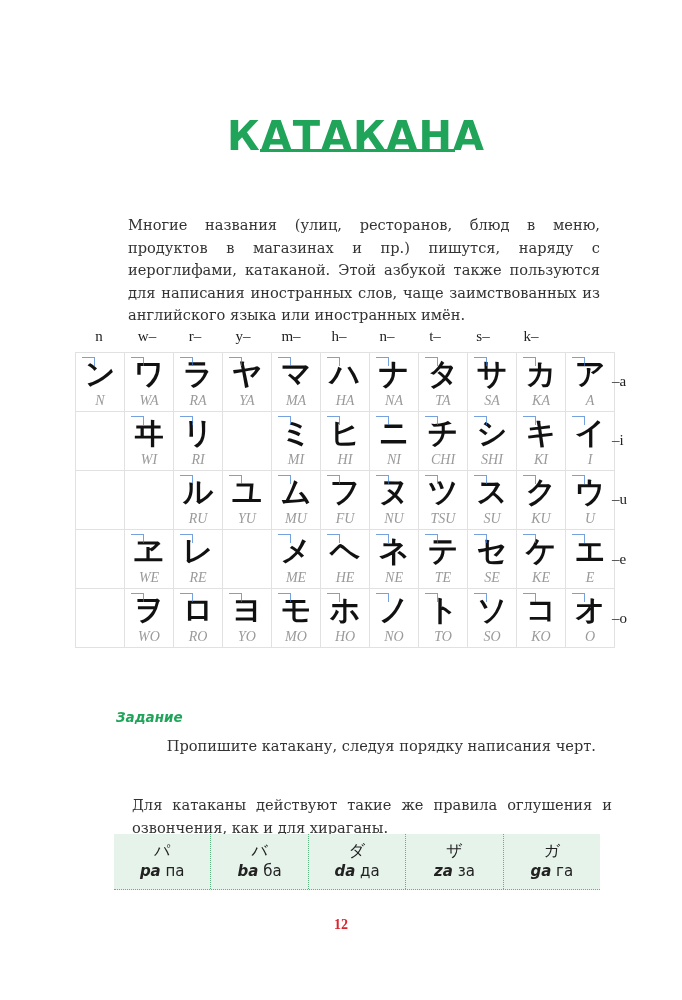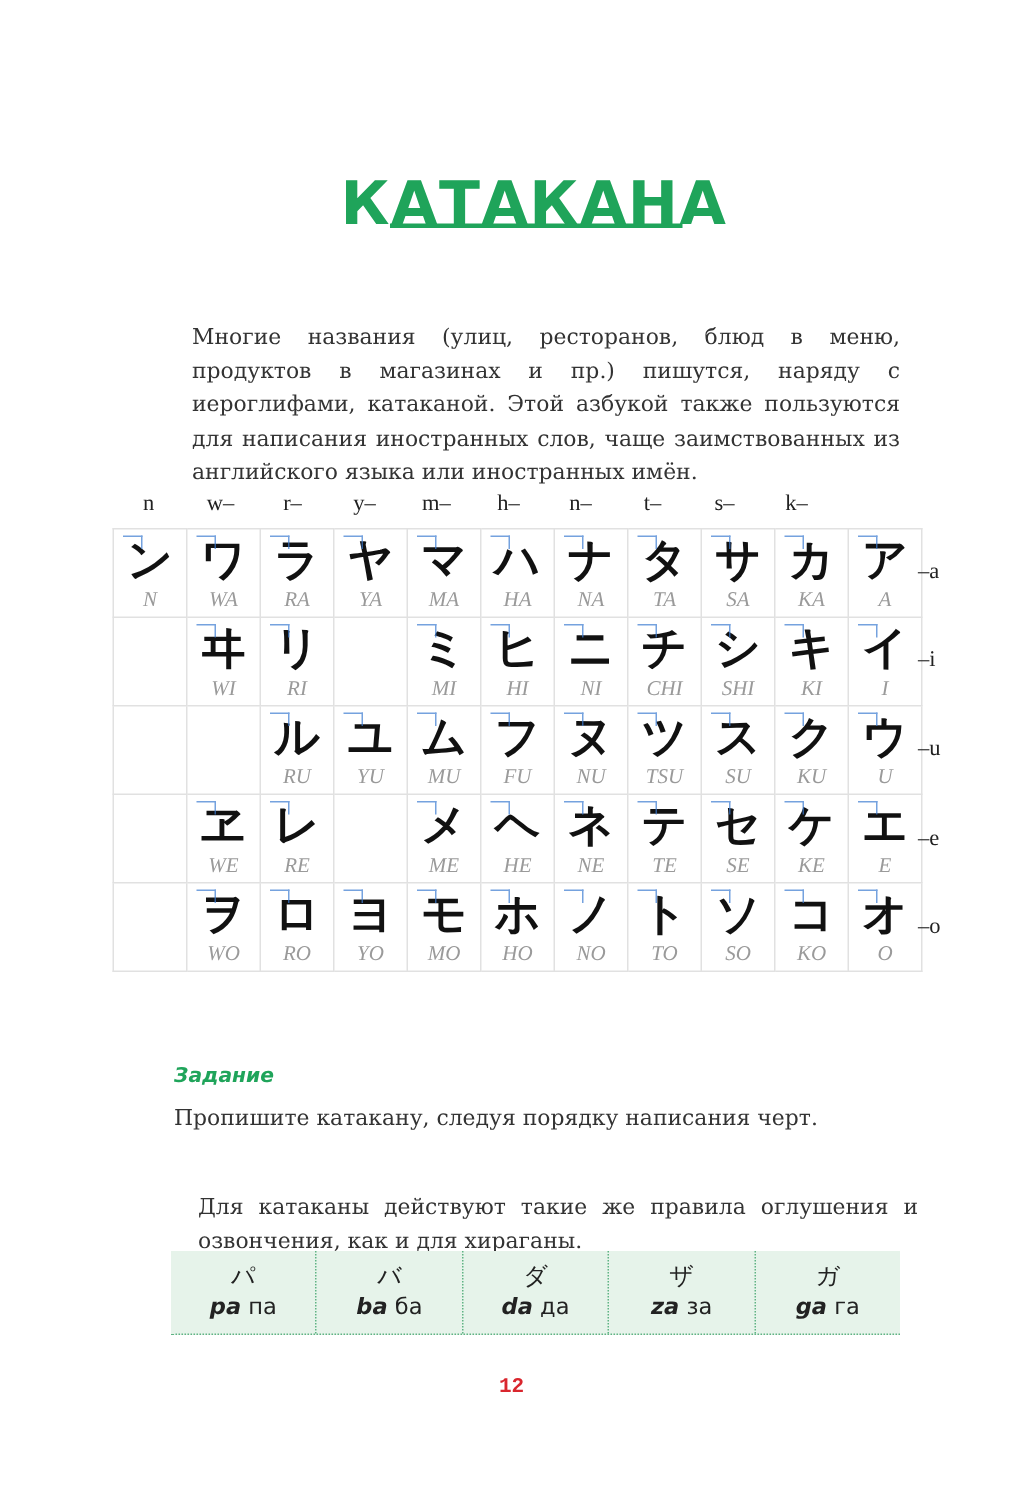--- a/index.html
+++ b/index.html
@@ -24,34 +24,34 @@
                  font-size:14px; line-height:16px; color:#9a9a9a; }
   .stroke-hint { position:absolute; top:4px; left:6px; width:12px; height:8px;
                  border-top:1.5px solid #3b7bd1; border-right:1.5px solid #3b7bd1;
                  opacity:0.7; }
   .row-labels { position:absolute; left:608px; top:352px; width:30px; }
   .row-label { height:59.2px; line-height:59px; font-family:"Liberation Serif", serif;
                font-size:15px; color:#222; padding-left:4px; }
   .task-heading { position:absolute; left:116px; top:709px; font-family:"DejaVu Sans", sans-serif;
                   font-weight:bold; font-size:13.5px; color:#1fa45a; margin:0;font-style:italic; }
   .task-text { position:absolute; left:116px; top:735px; width:480px; font-size:14.6px;
-               line-height:22px; color:#333; margin:0; }
+               line-height:22px; color:#333; margin:0;text-align:right; }
   .rule-text { position:absolute; left:116px; top:778px; width:480px; font-size:14.6px;
                line-height:22.5px; color:#333; margin:16px; text-align:justify; }
   .voiced-table { position:absolute; left:114px; top:834px; width:486px; height:55px;
                   background:#e6f3ea; display:flex; border-bottom:1px dotted #5fb383; }
   .voiced-cell { flex:1; text-align:center; border-right:1px dotted #5fb383; padding-top:7px; }
   .voiced-cell:last-child { border-right:none; }
   .voiced-kana { display:block; font-family:"DejaVu Sans", sans-serif; font-size:16px;
                  line-height:20px; color:#222; }
   .voiced-reading { display:block; font-family:"DejaVu Sans", sans-serif; font-size:15px;
                     line-height:20px; color:#222; }
   .voiced-latin { font-weight:bold; font-style:italic; }
   .page-number { position:absolute; left:0; width:682px; top:917px; text-align:center;
-                 font-family:Liberation Mono, monospace; font-weight:bold; font-size:14px;
+                 font-family:Liberation Serif, serif; font-weight:bold; font-size:14px;
                  color:#d9262e; }
 </style>
 </head>
 <body>
 
 <h1 class="page-title">КАТАКАНА</h1>
 <div class="title-rule"></div>
 
 <p class="intro">Многие названия (улиц, ресторанов, блюд в меню, продуктов в магазинах и пр.) пишутся, наряду с иероглифами, катаканой. Этой азбукой также пользуются для написания иностранных слов, чаще заимствованных из английского языка или ино­странных имён.</p>
 

